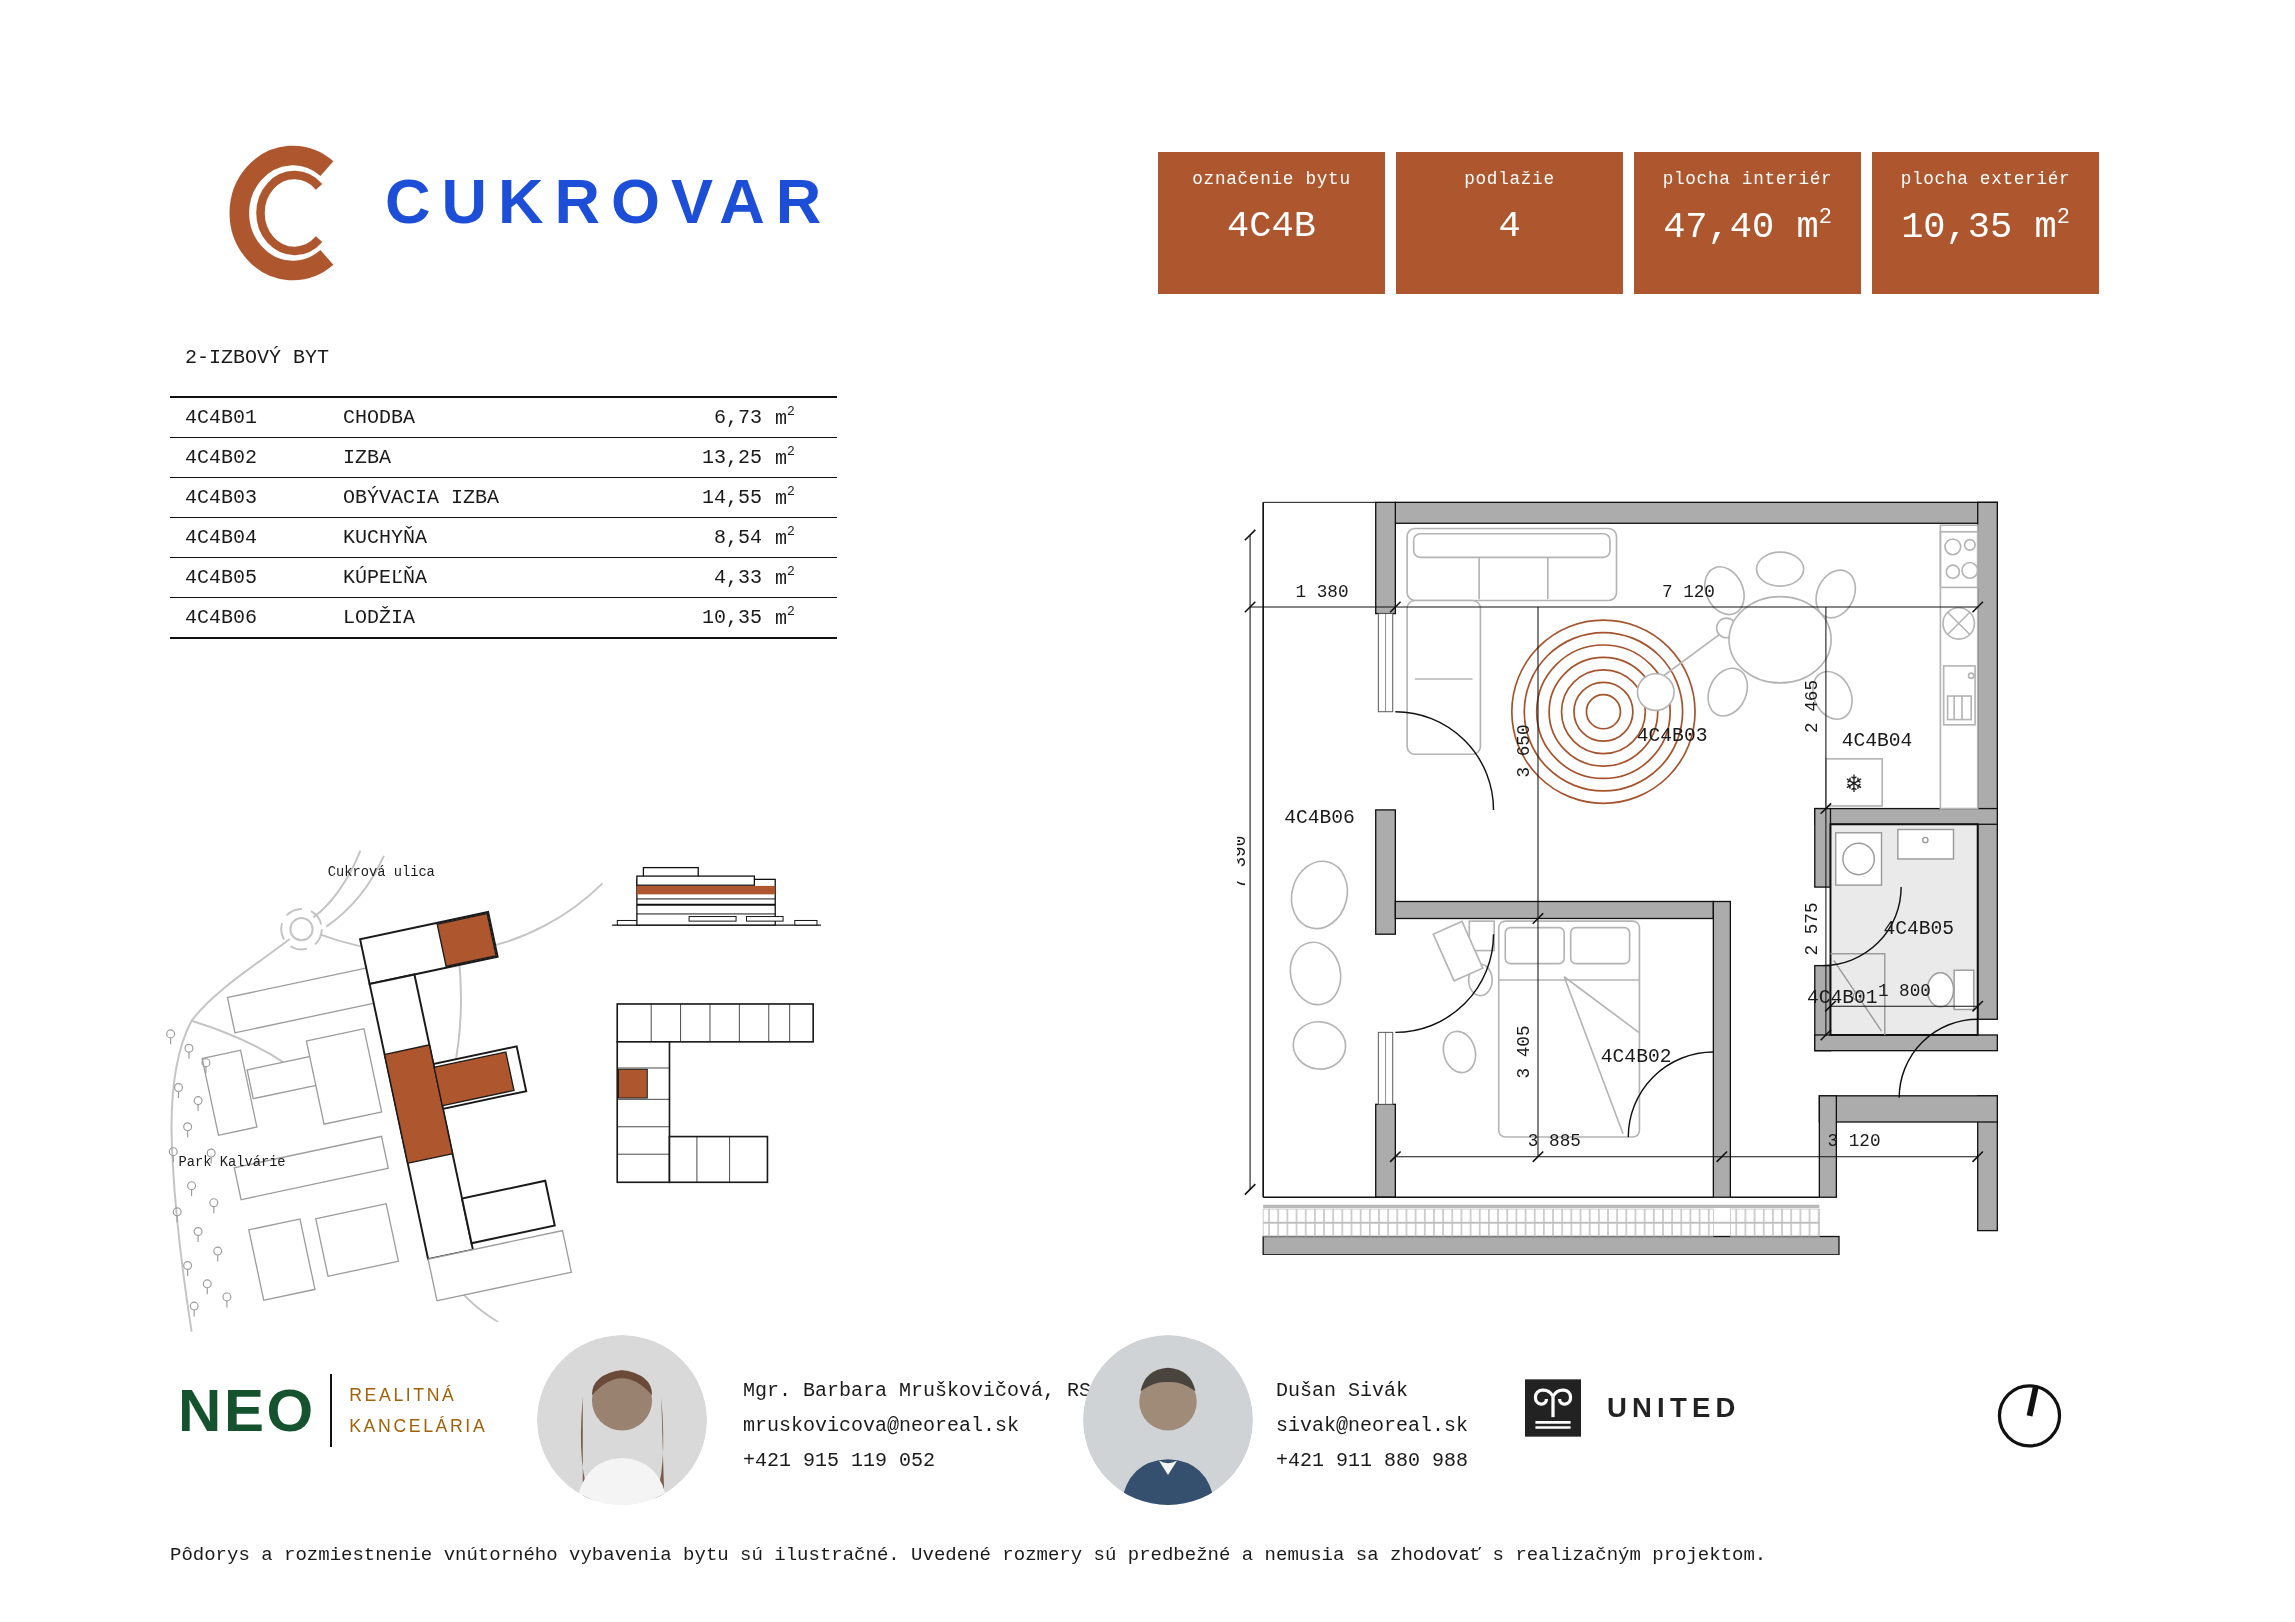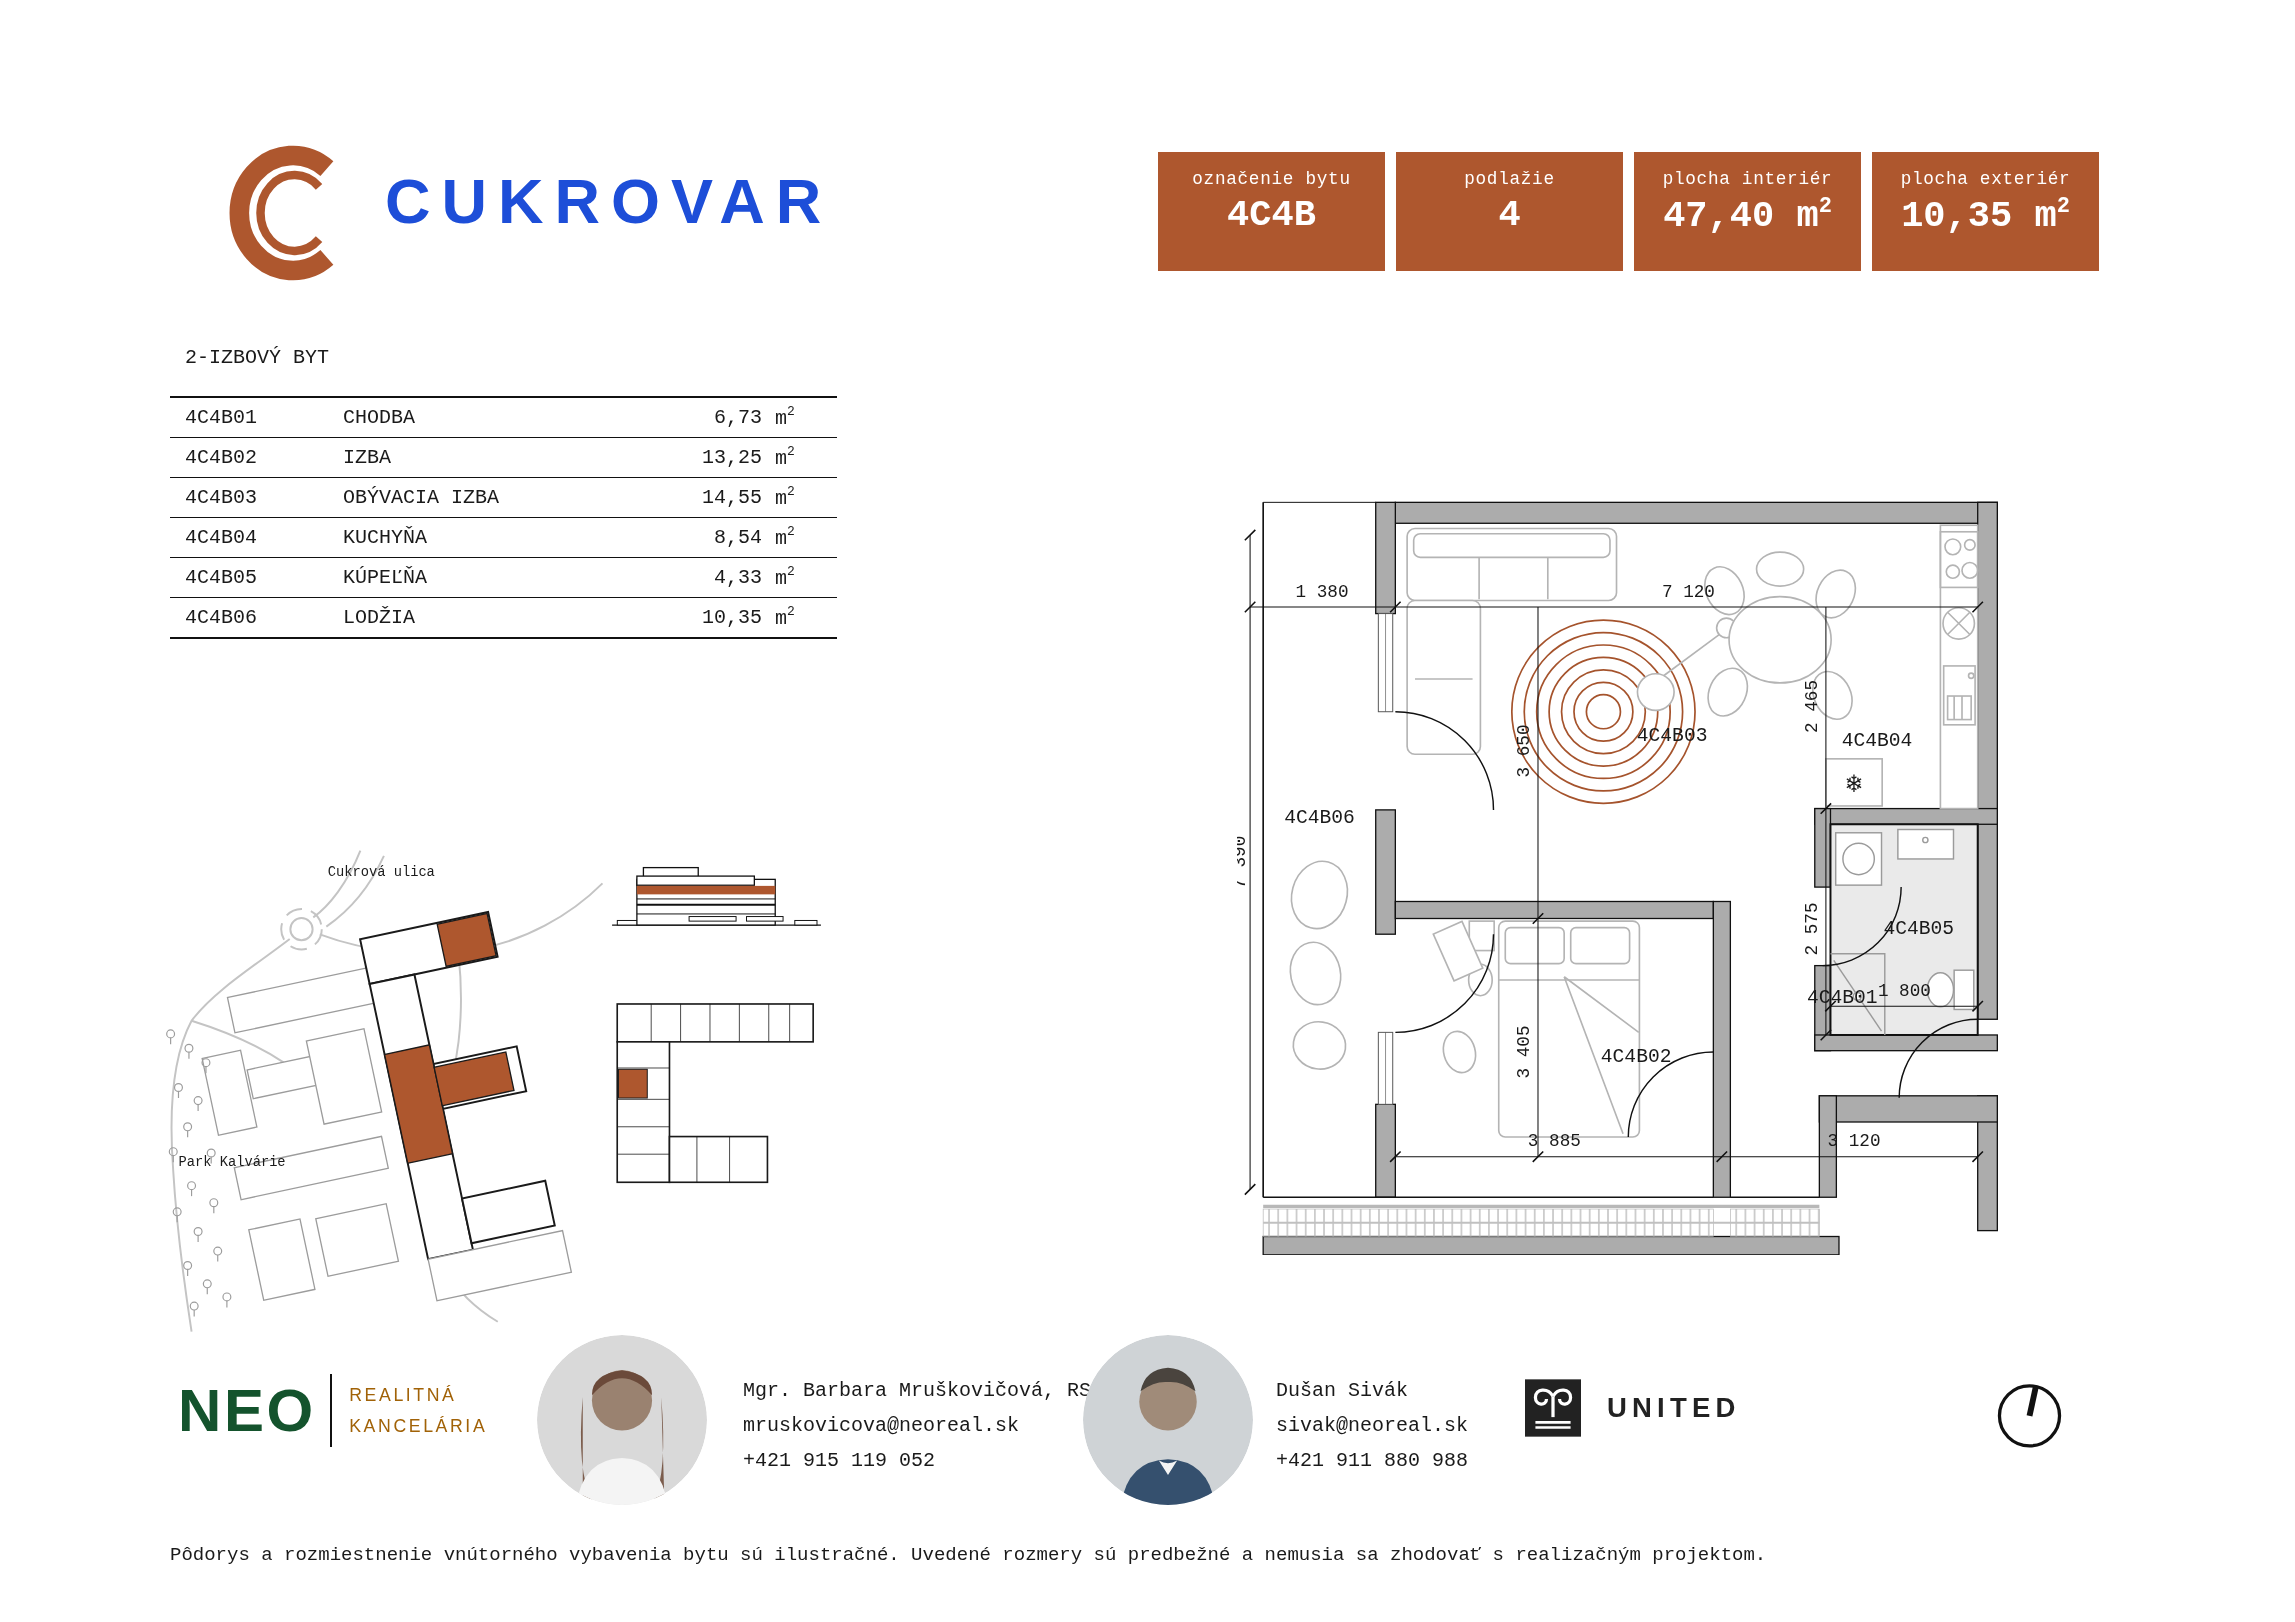--- a/index.html
+++ b/index.html
@@ -2,24 +2,24 @@
 <html style="font-size:10.5px"><head>
 <meta charset="utf-8">
 <style>
   html,body{margin:0;padding:0;background:#fff;}
   body{width:2295px;height:1623px;position:relative;font-family:"Liberation Mono","DejaVu Sans Mono",monospace;color:#1a1a1a;overflow:hidden;}
   .abs{position:absolute;}
   
   #page-title{left:385px;top:165px;font-family:"Liberation Sans","DejaVu Sans",sans-serif;
     font-weight:bold;font-size:63px;letter-spacing:11px;color:#1d4ed8;}
   
-  #summary{left:1158px;top:152px;width:941px;height:119px;display:flex;gap:11px;}
+  #summary{left:1158px;top:152px;width:941px;height:142px;display:flex;gap:11px;}
   .hcell{flex:1;background:#AE572E;color:#fff;text-align:center;}
   .hcell .lb{margin-top:17px;font-size:17.7px;letter-spacing:0.7px;}
-  .hcell .vl{margin-top:5px;font-size:37px;font-weight:bold;}
+  .hcell .vl{margin-top:16px;font-size:37px;}
   .hcell sup{font-size:22px;vertical-align:14.4px;}
   
   #roomtable{left:170px;top:346px;width:667px;}
   #roomtable .ttl{font-size:20px;padding-left:15px;margin-bottom:27px;}
   #roomtable .tbl{border-top:2.6px solid #111;}
   .trow{height:39px;border-bottom:1.3px solid #111;display:grid;grid-template-columns:173px 327px 92px 75px;align-items:center;font-size:20px;}
   .trow:last-child{border-bottom:2.6px solid #111;}
   .trow .c1{padding-left:15px;}
   .trow .c3{text-align:right;}
   .trow .c4{padding-left:13px;}

